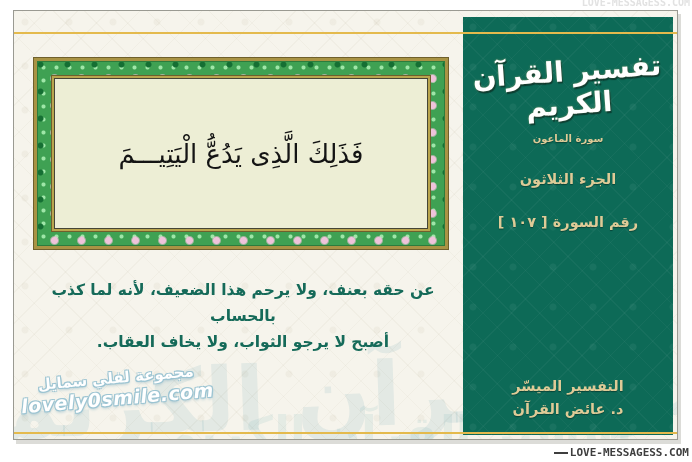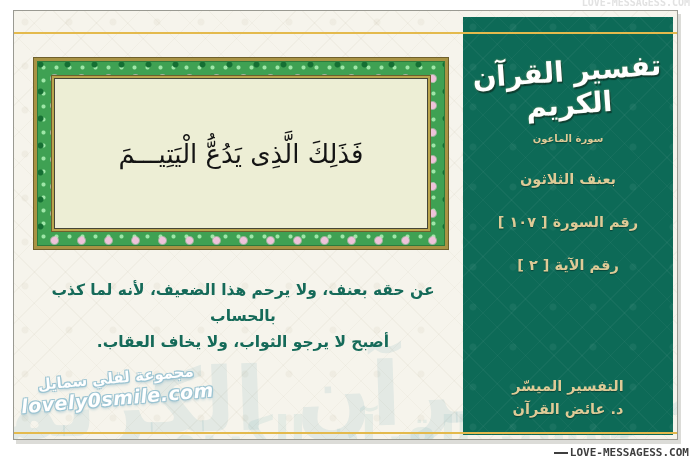--- a/index.html
+++ b/index.html
@@ -108,23 +108,22 @@
   </div>
 
   <div class="wm">
     <div class="ar">مجموعة لفلي سمايل</div>
     <div class="en">lovely0smile.com</div>
   </div>
 
   <div class="sidebar">
     <div class="sb-title">تفسير القرآن الكريم</div>
     <div class="sb-item first">سورة الماعون</div>
-    <div class="sb-item">بعنف الثلاثون</div>
+    <div class="sb-item">الجزء الثلاثون</div>
     <div class="sb-item">رقم السورة [ ١٠٧ ]</div>
-    <div class="sb-item">رقم الآية [ ٢ ]</div>
     <div class="sb-footer">
       <div>التفسير الميسّر</div>
       <div>د. عائض القرآن</div>
     </div>
   </div>
 
 </div>
 
 <div class="credit bottom">
   <span class="dash"></span>

